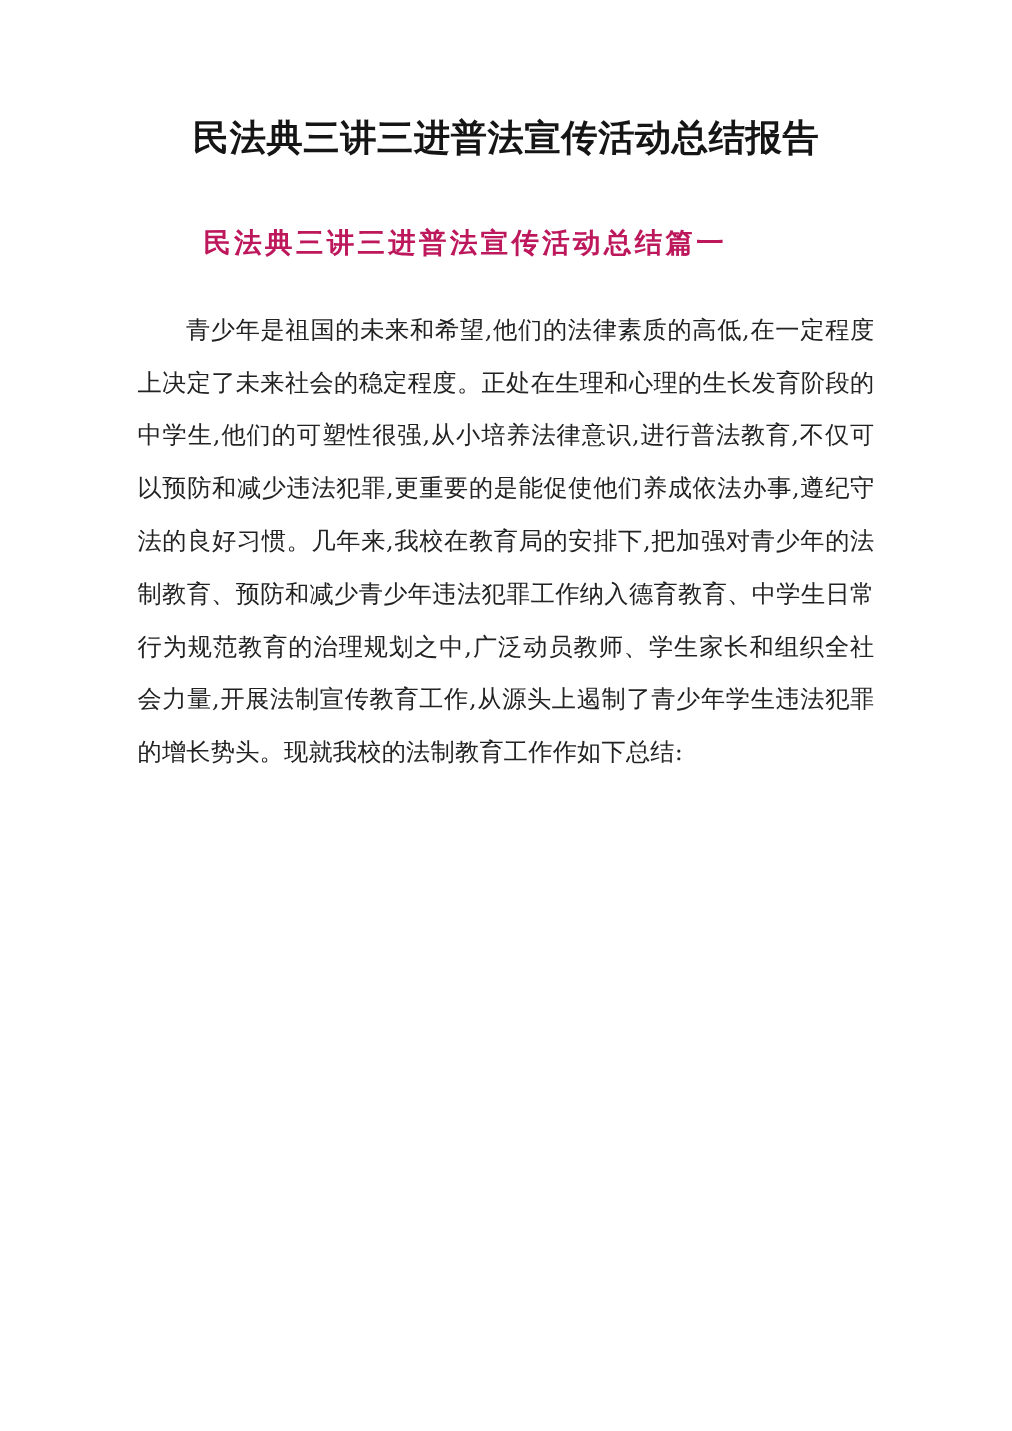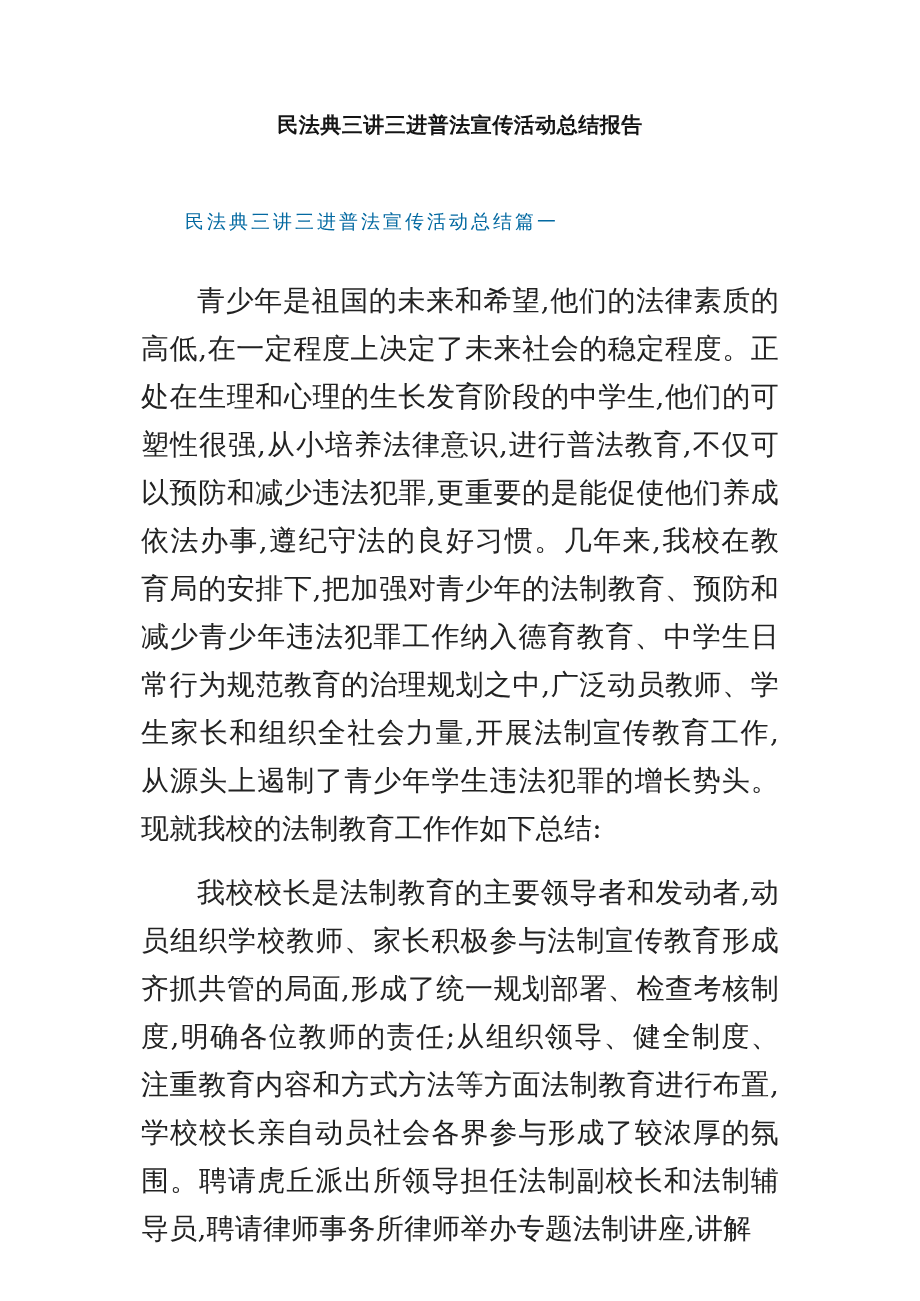--- a/index.html
+++ b/index.html
@@ -17,41 +17,41 @@
   .page {
     box-sizing: border-box;
     width: 920px;
     height: 1301px;
     background: #ffffff;
     padding: 98px 125px 0 125px;
   }
   .doc-title {
     margin: 0;
     text-align: center;
-    font-size: 21px;
+    font-size: 33px;
     line-height: 53px;
     font-weight: bold;
     color: #151515;
     letter-spacing: 0.5px;
   }
   .section-heading {
     margin: 56px 0 0 0;
     padding-left: 60px;
-    font-size: 19px;
+    font-size: 25px;
     line-height: 28px;
-    font-weight: normal;
+    font-weight: bold;
     letter-spacing: 3px;
-    color: #0369a1;
+    color: #be185d;
   }
   .body-text {
     margin-top: 42px;
   }
   .body-text p {
-    margin: 16px;
-    font-size: 28px;
+    margin: 0;
+    font-size: 22px;
     line-height: 48px;
     text-align: justify;
     text-justify: inter-ideograph;
     text-indent: 2em;
     color: #222222;
     letter-spacing: 0.2px;
   }
 </style>
 </head>
 <body>
@@ -59,16 +59,15 @@
 <div class="page">
 
   <h1 class="doc-title">
     <span>民法典三讲三进普法宣传活动总结报告</span><br>
   </h1>
 
   <h2 class="section-heading">民法典三讲三进普法宣传活动总结篇一</h2>
 
   <div class="body-text">
     <p>青少年是祖国的未来和希望,他们的法律素质的高低,在一定程度上决定了未来社会的稳定程度。正处在生理和心理的生长发育阶段的中学生,他们的可塑性很强,从小培养法律意识,进行普法教育,不仅可以预防和减少违法犯罪,更重要的是能促使他们养成依法办事,遵纪守法的良好习惯。几年来,我校在教育局的安排下,把加强对青少年的法制教育、预防和减少青少年违法犯罪工作纳入德育教育、中学生日常行为规范教育的治理规划之中,广泛动员教师、学生家长和组织全社会力量,开展法制宣传教育工作,从源头上遏制了青少年学生违法犯罪的增长势头。现就我校的法制教育工作作如下总结:</p>
-    <p>我校校长是法制教育的主要领导者和发动者,动员组织学校教师、家长积极参与法制宣传教育形成齐抓共管的局面,形成了统一规划部署、检查考核制度,明确各位教师的责任;从组织领导、健全制度、注重教育内容和方式方法等方面法制教育进行布置,学校校长亲自动员社会各界参与形成了较浓厚的氛围。聘请虎丘派出所领导担任法制副校长和法制辅导员,聘请律师事务所律师举办专题法制讲座,讲解</p>
   </div>
 
 </div>
 
 </body></html>

